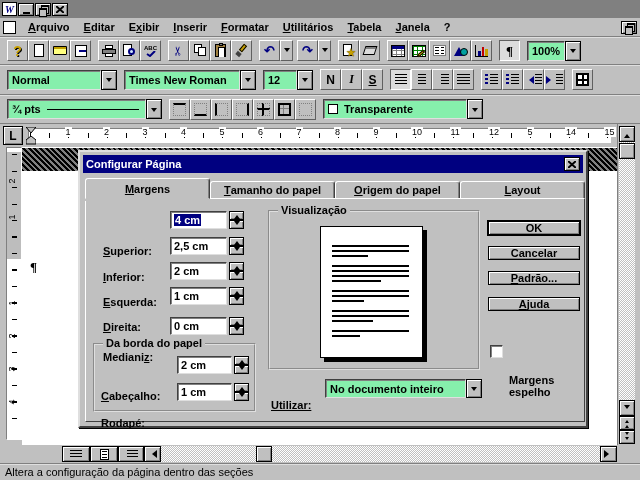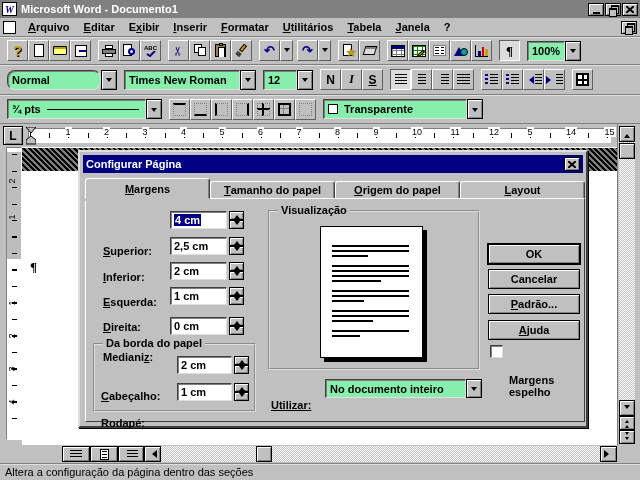--- a/index.html
+++ b/index.html
@@ -91,31 +91,30 @@
   .sel { background:#000080; color:#fff; padding:0 1px; }
   .spin { position:absolute; width:15px; height:18px; display:flex; flex-direction:column; }
   .spin .pb { width:15px; height:9px; }
   .spin .t-up { border-width:3px; border-bottom-width:4px; margin:0; }
   .spin .t-dn { border-width:3px; border-top-width:4px; margin:0; }
   .groupbox { position:absolute; border:2px groove #dfdfdf; }
   .legend { position:absolute; top:-8px; left:8px; background:#c0c0c0; padding:0 3px; }
   .prevpage { position:absolute; background:#fff; border:1px solid #000; box-shadow:4px 4px 0 #000; padding:18px 9px 0 11px; }
   .pline { height:2px; background:#000; margin-bottom:3px; }
   .pgap { height:5px; }
-  .dlgbtn { position:absolute; width:92px; height:20px;margin-top:23px; }
+  .dlgbtn { position:absolute; width:92px; height:14px; }
   .chk { position:absolute; width:13px; height:13px; background:#fff; border:1px solid; border-color:#404040 #dfdfdf #dfdfdf #404040; box-shadow: inset 1px 1px 0 #808080; }
 </style>
 </head>
 <body>
 
 <div class="screen">
 
   <div class="titlebar">
     <span style="width:15px;height:14px;background:#fff;border:1px solid #000;display:flex;align-items:center;justify-content:center;font-family:'Liberation Serif',serif;font-style:italic;font-size:10px;color:#000080;">W</span>
-    <span class="title">Microsoft Word - Documento1</span>
     <span class="winbtn pb">
         <span class="glyph-min"></span>
       </span>
     <span class="winbtn pb">
         <span class="glyph-restore"></span>
       </span>
     <span class="winbtn pb">
         <svg width="8" height="7">
           <path d="M0 0 L8 7 M8 0 L0 7" stroke="#000" stroke-width="2"></path>
         </svg>
@@ -261,21 +260,21 @@
     <span class="combo" style="width:52px;">
       <span class="cfield" style="flex:1;">100%</span>
       <span class="carw">
           <span class="t-dn"></span>
         </span>
     </span>
   </div>
 
   <div class="tbrow" style="top:65px;height:30px;">
     <span class="combo" style="width:110px;">
-      <span class="cfield" style="flex:1;border-radius:8px;">Normal</span>
+      <span class="cfield" style="flex:1;">Normal</span>
       <span class="carw">
           <span class="t-dn"></span>
         </span>
     </span>
     <span class="gap"></span>
     <span class="combo" style="width:132px;">
       <span class="cfield" style="flex:1;">Times New Roman</span>
       <span class="carw">
           <span class="t-dn"></span>
         </span>

